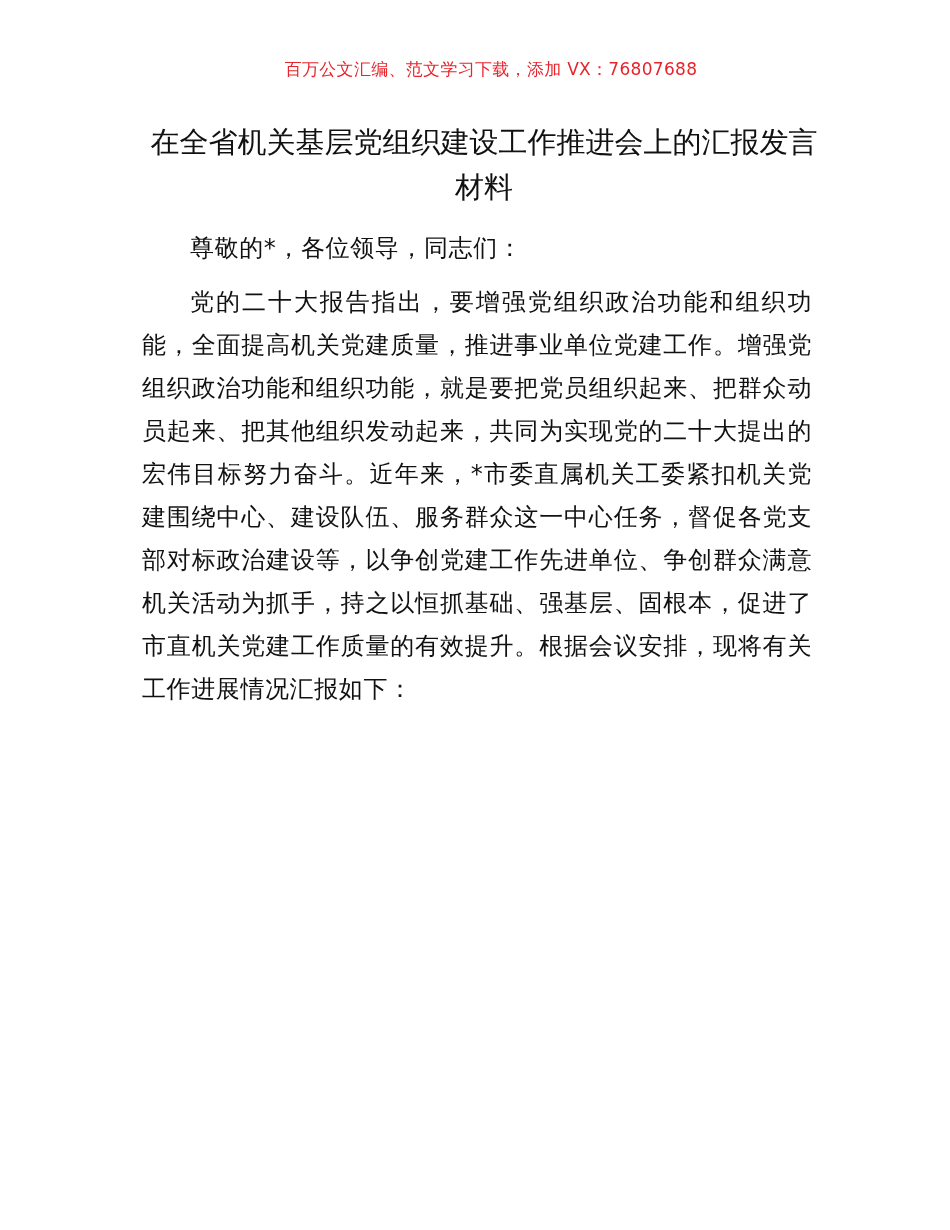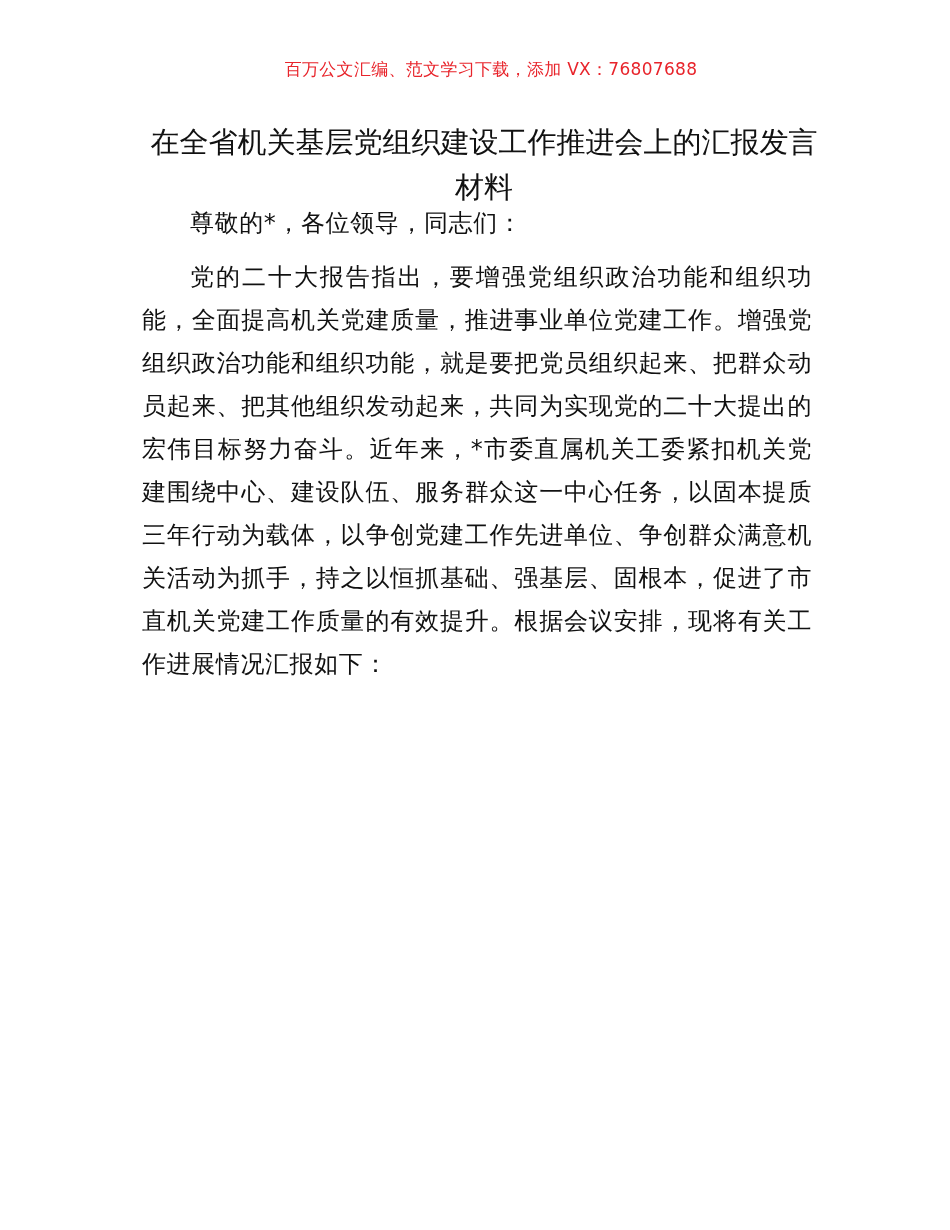--- a/index.html
+++ b/index.html
@@ -41,21 +41,21 @@
       width: 672px;
       text-align: center;
       font-size: 29px;
       line-height: 45px;
       color: #111111;
       font-weight: normal;
       margin: 8px;
     }
     .doc-body {
       position: absolute;
-      top: 202px;
+      top: 227px;
       left: 142px;
       width: 670px;
     }
     .para {
       margin: 0 0 10px 0;
       font-size: 24px;
       line-height: 43px;
       text-align: justify;
       text-indent: 48px;
       color: #111111;
@@ -68,15 +68,15 @@
 </head>
 <body>
 
 <div class="page">
   <div class="watermark-header">百万公文汇编、范文学习下载，添加 VX：76807688</div>
 
   <h1 class="doc-title">在全省机关基层党组织建设工作推进会上的汇报发言材料</h1>
 
   <div class="doc-body">
     <p class="para salutation">尊敬的*，各位领导，同志们：</p>
-    <p class="para">党的二十大报告指出，要增强党组织政治功能和组织功能，全面提高机关党建质量，推进事业单位党建工作。增强党组织政治功能和组织功能，就是要把党员组织起来、把群众动员起来、把其他组织发动起来，共同为实现党的二十大提出的宏伟目标努力奋斗。近年来，*市委直属机关工委紧扣机关党建围绕中心、建设队伍、服务群众这一中心任务，以固本提质三年行动为载体，以争创党建工作先进单位、争创群众满意机关活动为抓手，持之以恒抓基础、强基层、固根本，促进了市直机关党建工作质量的有效提升。根据会议安排，现将有关工作进展情况汇报如下：</p>
+    <p class="para">党的二十大报告指出，要增强党组织政治功能和组织功能，全面提高机关党建质量，推进事业单位党建工作。增强党组织政治功能和组织功能，就是要把党员组织起来、把群众动员起来、把其他组织发动起来，共同为实现党的二十大提出的宏伟目标努力奋斗。近年来，*市委直属机关工委紧扣机关党建围绕中心、建设队伍、服务群众这一中心任务，督促各党支部对标政治建设等，以争创党建工作先进单位、争创群众满意机关活动为抓手，持之以恒抓基础、强基层、固根本，促进了市直机关党建工作质量的有效提升。根据会议安排，现将有关工作进展情况汇报如下：</p>
   </div>
 </div>
 
 </body></html>

